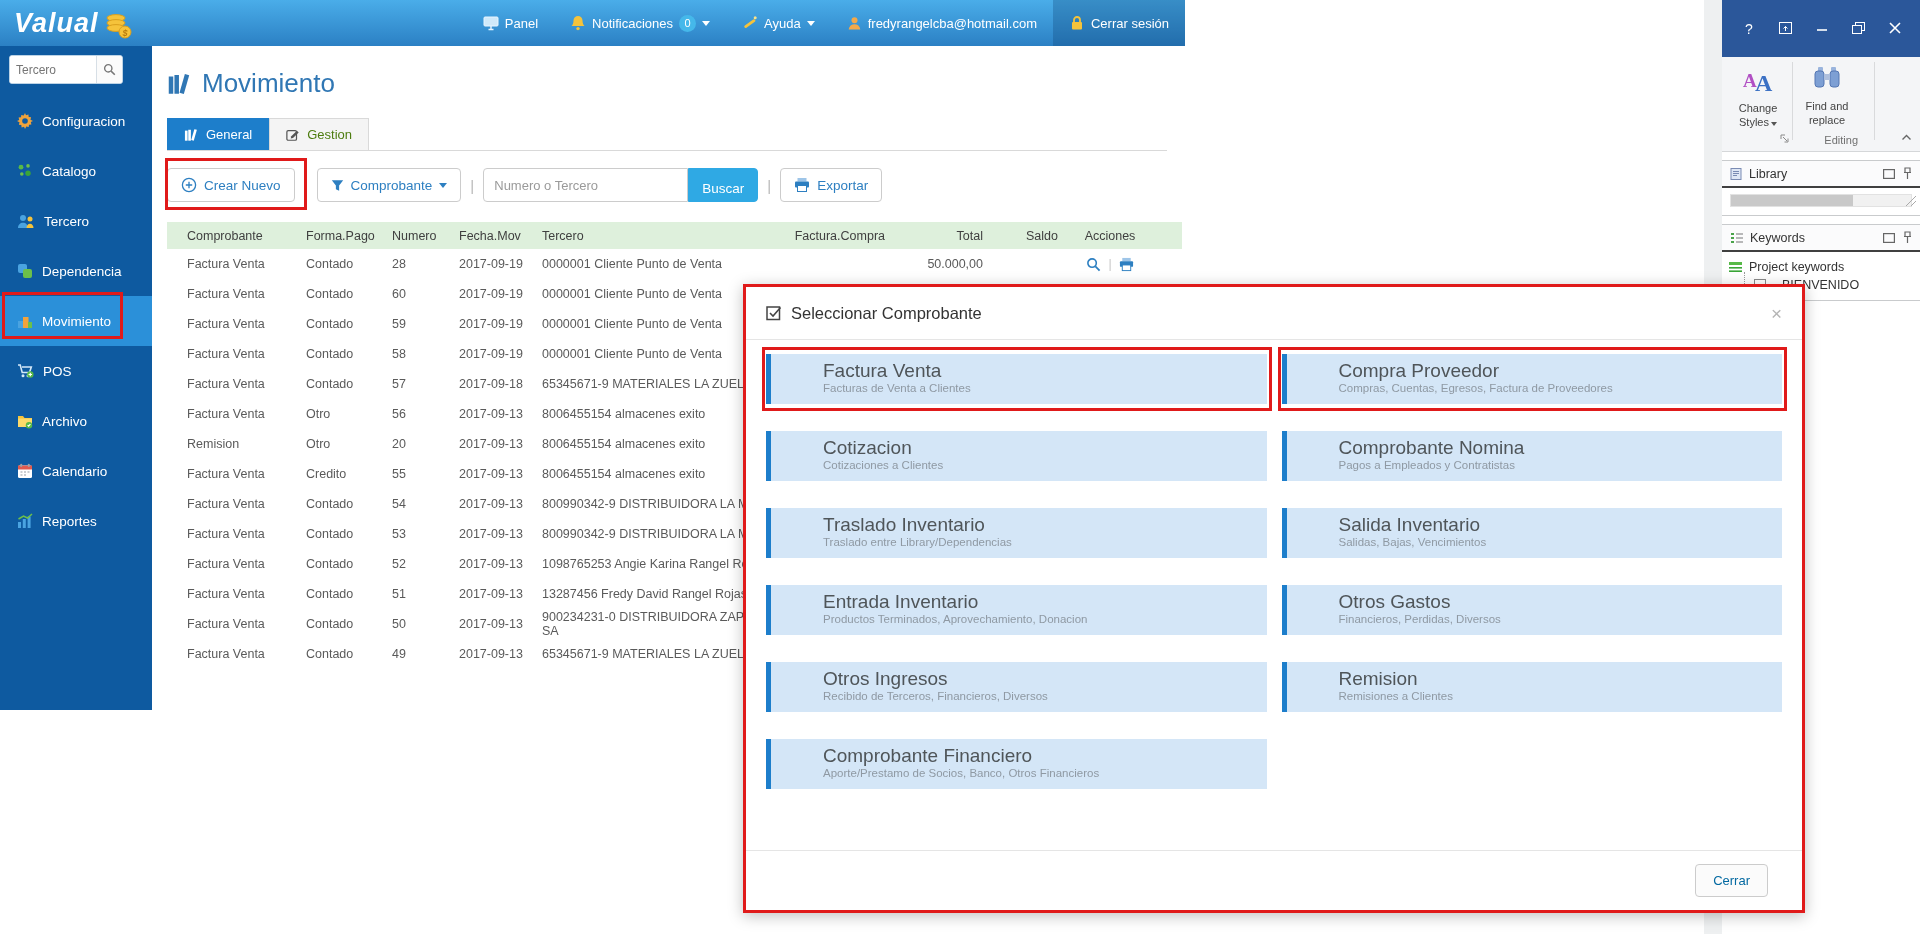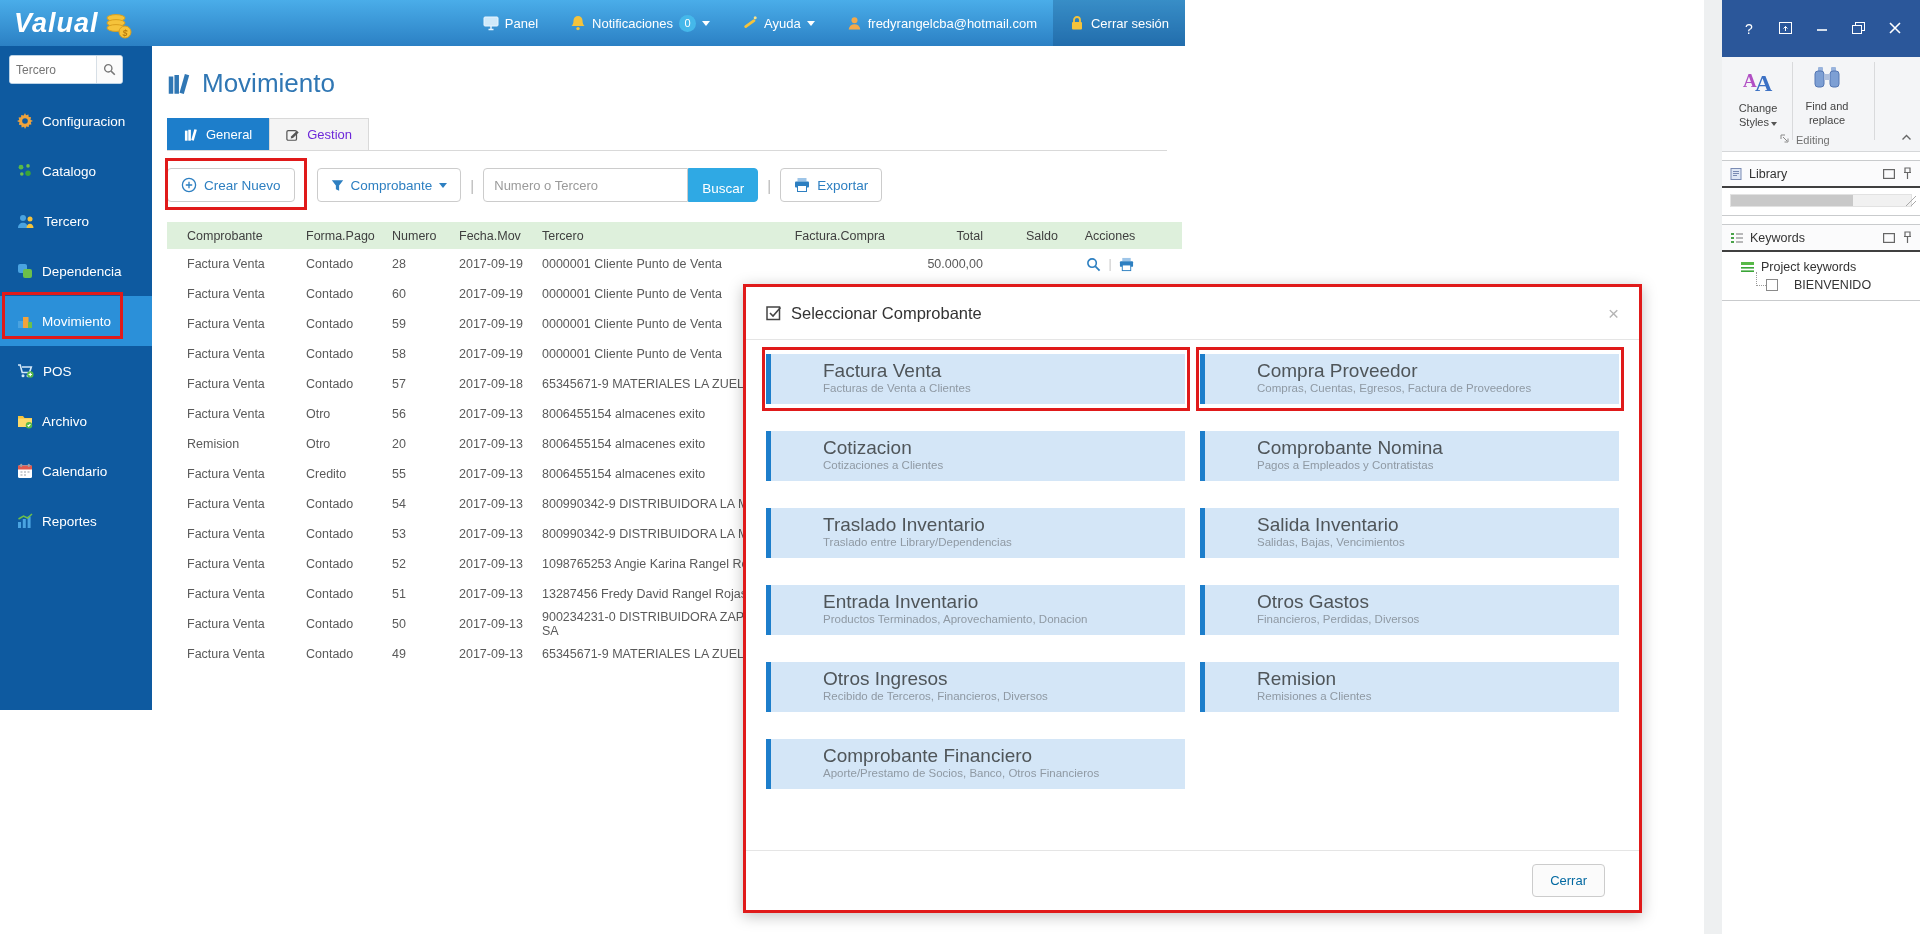--- a/index.html
+++ b/index.html
@@ -27,21 +27,21 @@
   .side-search .sbtn { width:26px; border-left:1px solid #d7dfe6; background:#fbfbfb; display:flex; align-items:center; justify-content:center; cursor:pointer; }
   .side-items { position:absolute; top:50px; left:0; width:152px; }
   .side-item { height:50px; display:flex; align-items:center; gap:9px; padding-left:17px; color:#fff; font-size:13.5px; cursor:pointer; }
   .side-item.active { background:#2b90d9; }
   .side-item svg { flex:0 0 auto; }
 
   
   .content { position:absolute; left:152px; top:46px; width:1033px; height:888px; background:#fff; }
   .page-title { position:absolute; left:15px; top:22px; display:flex; align-items:center; gap:9px; color:#3077b4; font-size:26px; }
   .tabs { position:absolute; left:15px; top:72px; width:1000px; height:33px; border-bottom:1px solid #d9d9d9; display:flex; }
-  .tab { display:flex; align-items:center; gap:7px; font-size:13px; padding:0 16px; border:1px solid #d9d9d9; border-bottom:none; background:#f4f4f4; color:#6d28d9; cursor:pointer; }
+  .tab { display:flex; align-items:center; gap:7px; font-size:13px; padding:0 16px; border:1px solid #d9d9d9; border-bottom:none; background:#f4f4f4; color:#4d7c0f; cursor:pointer; }
   .tab.active { background:#1d7ecb; color:#fff; border-color:#1d7ecb; }
 
   
   .toolbar { position:absolute; left:15px; top:119px; display:flex; align-items:center; height:40px; }
   .btn { display:inline-flex; align-items:center; gap:7px; background:#fff; border:1px solid #ccc; border-radius:4px; color:#2d7fc1; font-size:13.5px; height:34px; padding:8px 13px; cursor:pointer; white-space:nowrap; }
   .tb-sep { color:#b9b9b9; font-size:15px; margin:0 9px; }
   .tb-input { width:205px; height:34px; border:1px solid #ccc; border-radius:4px 0 0 4px; padding:0 10px; font-size:13px; color:#555; outline:none; font-family:"Liberation Sans",sans-serif; }
   .tb-input::placeholder { color:#9a9a9a; }
   .buscar { height:34px; background:#2fa9e4; border:1px solid #2fa9e4; border-radius:0 4px 4px 0; color:#fff; font-size:13.5px; padding:12px 13px; cursor:pointer; }
 
@@ -59,21 +59,21 @@
   .flag-acciones .icons { visibility:visible; }
   .icons .isep { color:#c9c9c9; }
   .icons svg { cursor:pointer; }
 
   
   .ann { position:absolute; border:3px solid #e01a1a; pointer-events:none; }
   .ann-movimiento { left:2px; top:292px; width:121px; height:47px; z-index:30; }
   .ann-crear { left:165px; top:158px; width:142px; height:52px; z-index:30; }
 
   
-  .modal { position:absolute; left:743px; top:284px; width:899px; height:629px; background:#fff; border:3px solid #e01a1a; box-shadow:0 3px 14px rgba(0,0,0,.25); z-index:40; }
+  .modal { position:absolute; left:743px; top:284px; width:1062px; height:629px; background:#fff; border:3px solid #e01a1a; box-shadow:0 3px 14px rgba(0,0,0,.25); z-index:40; }
   .m-head { height:53px; display:flex; align-items:center; padding:0 20px; border-bottom:1px solid #e5e5e5; }
   .m-title { display:flex; align-items:center; gap:9px; font-size:16.5px; color:#333; }
   .m-close { margin-left:auto; color:#b5b5b5; font-size:19px; cursor:pointer; line-height:1; }
   .m-body { padding:14px 20px 0 20px; display:grid; grid-template-columns:1fr 1fr; column-gap:15px; row-gap:27px; }
   .opt { position:relative; background:#d4e6f7; border-left:5px solid #1d7ecb; height:50px; padding:6px 10px 0 52px; cursor:pointer; }
   .opt .ot { font-size:19px; color:#4f5559; line-height:1.15; white-space:nowrap; }
   .opt .os { font-size:11.5px; color:#8f99a3; white-space:nowrap; }
   .opt.flag-annotated::before { content:""; position:absolute; left:-9px; top:-7px; right:-5px; bottom:-7px; border:3px solid #e01a1a; pointer-events:none; z-index:60; }
   .m-foot { position:absolute; left:0; bottom:0; width:100%; height:60px; border-top:1px solid #e5e5e5; display:flex; align-items:center; justify-content:flex-end; padding:0 34px; }
   .cerrar { background:#fbfbfb; border:1px solid #ccc; border-radius:4px; color:#0369a1; font-size:13px; padding:8px 17px; cursor:pointer; }
@@ -81,32 +81,32 @@
   
   .helper-gutter { position:absolute; left:1704px; top:0; width:18px; height:934px; background:#eef0f1; }
   .helper { position:absolute; left:1722px; top:0; width:198px; height:934px; background:#fff; }
   .h-titlebar { height:57px; background:#2b579a; display:flex; align-items:center; justify-content:space-between; padding:0 12px 0 14px; color:#fff; }
   .h-titlebar .wc { width:26px; text-align:center; font-size:14px; cursor:pointer; }
   .h-ribbon { height:95px; background:#f4f5f7; border-bottom:1px solid #d5d7d9; position:relative; }
   .rb-group { position:absolute; top:8px; text-align:center; cursor:pointer; }
   .rb-label { font-size:11px; color:#444; line-height:1.25; margin-top:3px; }
   .rb-caret { display:inline-block; width:0; height:0; border-left:3.5px solid transparent; border-right:3.5px solid transparent; border-top:4px solid #555; margin-left:2px; }
   .rb-sep { position:absolute; top:5px; width:1px; height:78px; background:#d9dadc; }
-  .rb-groupname { position:absolute; font-size:11px; color:#707070; text-align:left; }
+  .rb-groupname { position:absolute; font-size:11px; color:#707070; text-align:right; }
   .launcher { position:absolute; cursor:pointer; }
   .rb-chevron { position:absolute; right:8px; bottom:8px; color:#666; font-size:10px; cursor:pointer; }
 
   .h-panel { border:1px solid #c9cbcd; border-left:none; border-right:none; margin-top:8px; }
   .hp-head { height:27px; display:flex; align-items:center; gap:6px; padding:0 8px; background:#fbfbfc; border-bottom:2px solid #404040; font-size:12.5px; color:#333; }
   .hp-btns { margin-left:auto; display:flex; gap:8px; align-items:center; }
   .hp-btns svg { cursor:pointer; }
   .hscroll { height:13px; margin:6px 8px 8px 8px; background:#f1f1f1; position:relative; border:1px solid #e2e2e2; }
   .hthumb { position:absolute; left:0; top:0; height:100%; width:68%; background:#c9c9c9; cursor:pointer; }
   .grip { position:absolute; right:-6px; top:0; }
-  .kw-body { padding:8px 18px; font-size:12.5px; color:#333; }
+  .kw-body { padding:8px 6px; font-size:12.5px; color:#333; }
   .kw-root { display:flex; align-items:center; gap:6px; cursor:pointer; }
   .kw-child { display:flex; align-items:center; gap:16px; margin-left:14px; margin-top:4px; cursor:pointer; position:relative; padding-left:12px; }
   .kw-child::before { content:""; position:absolute; left:2px; top:-6px; width:9px; height:13px; border-left:1px dotted #9a9a9a; border-bottom:1px dotted #9a9a9a; }
   .kw-check { width:12px; height:12px; border:1px solid #8a8a8a; background:#fff; display:inline-block; cursor:pointer; }
   .right-gutter { position:absolute; left:1908px; top:57px; width:12px; height:877px; background:#f2f3f4; }
 </style>
 </head>
 <body>
 
 <div class="app">

